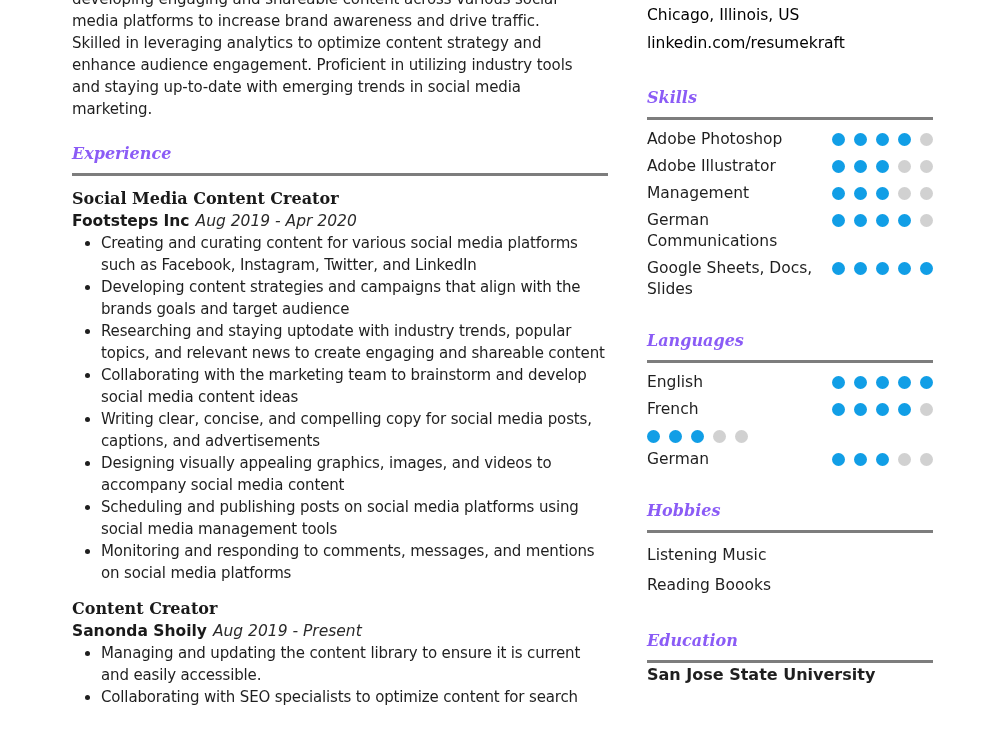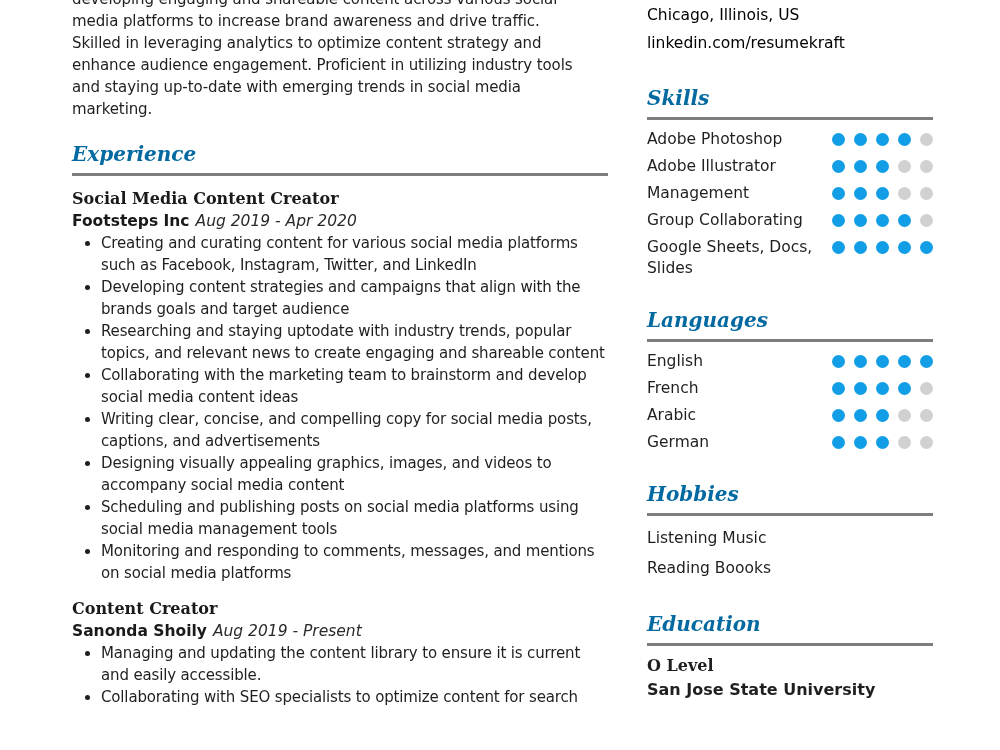--- a/index.html
+++ b/index.html
@@ -9,21 +9,21 @@
   }
   .left { position: absolute; left: 72px; top: -12px; width: 536px; }
   .right { position: absolute; left: 647px; top: 1px; width: 286px; }
 
   .summary p {
     margin: 0; font-size: 15px; line-height: 22px; letter-spacing: -0.1px;
   }
 
   .section-title {
     font-family: "DejaVu Serif", serif; font-weight: bold; font-style: italic;
-    color: #0369a1; font-size: 20px; line-height: 30px; margin: 0;
+    color: #8b5cf6; font-size: 16px; line-height: 30px; margin: 0;
   }
   .divider { height: 3px; background: #7d7d7d; margin-top: 4px; }
 
   .exp-section { margin-top: 19px; }
   .job { margin-top: 12px; }
   .job + .job { margin-top: 14px; }
   .job-title {
     font-family: "DejaVu Serif", serif; font-weight: bold; font-size: 16px;
     line-height: 22px; color: #1a1a1a;
   }
@@ -133,21 +133,21 @@
           <div class="rating-label">Management</div>
           <div class="dots">
             <span class="dot on"></span>
             <span class="dot on"></span>
             <span class="dot on"></span>
             <span class="dot"></span>
             <span class="dot"></span>
           </div>
         </div>
         <div class="rating-row">
-          <div class="rating-label">Group Collaborating</div>
+          <div class="rating-label">German Communications</div>
           <div class="dots">
             <span class="dot on"></span>
             <span class="dot on"></span>
             <span class="dot on"></span>
             <span class="dot on"></span>
             <span class="dot"></span>
           </div>
         </div>
         <div class="rating-row">
           <div class="rating-label">Google Sheets, Docs, Slides</div>
@@ -180,21 +180,20 @@
           <div class="rating-label">French</div>
           <div class="dots">
             <span class="dot on"></span>
             <span class="dot on"></span>
             <span class="dot on"></span>
             <span class="dot on"></span>
             <span class="dot"></span>
           </div>
         </div>
         <div class="rating-row">
-          <div class="rating-label">Arabic</div>
           <div class="dots">
             <span class="dot on"></span>
             <span class="dot on"></span>
             <span class="dot on"></span>
             <span class="dot"></span>
             <span class="dot"></span>
           </div>
         </div>
         <div class="rating-row">
           <div class="rating-label">German</div>
@@ -214,16 +213,15 @@
     <div class="divider"></div>
     <div class="hobby-list">
       <div class="hobby">Listening Music</div>
       <div class="hobby">Reading Boooks</div>
     </div>
   </div>
 
   <div class="r-section">
     <h2 class="section-title">Education</h2>
     <div class="divider"></div>
-    <div class="edu-degree">O Level</div>
     <div class="edu-school">San Jose State University</div>
   </div>
 </div>
 
 </body></html>

